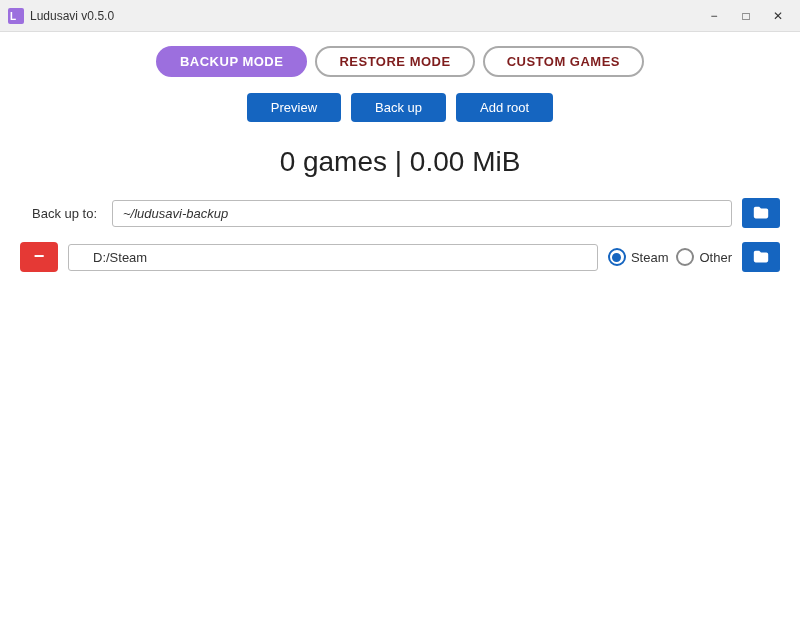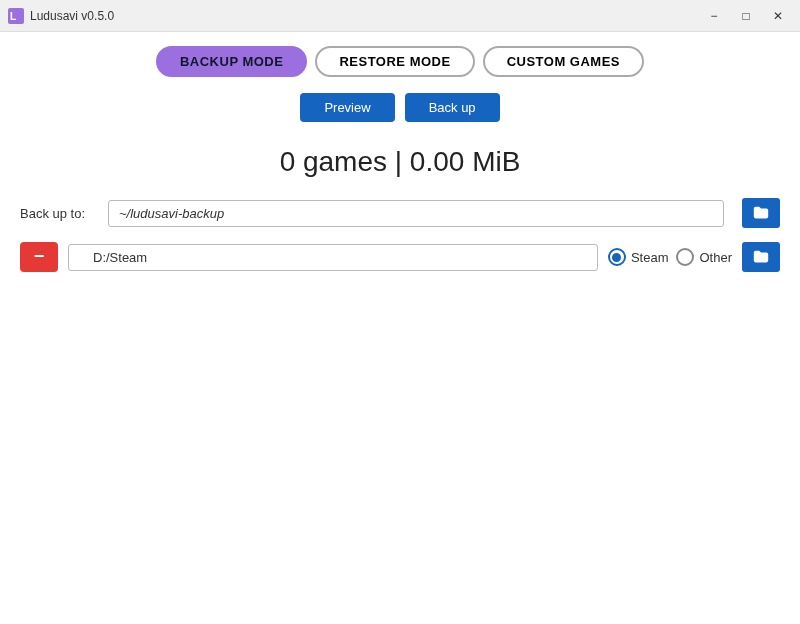--- a/index.html
+++ b/index.html
@@ -70,26 +70,26 @@
       padding: 6px 22px;
       border-radius: 20px;
       border: 2px solid #9c6fde;
       font-size: 13px;
       font-weight: bold;
       cursor: pointer;
       letter-spacing: 0.5px;
     }
     .mode-btn.active {
       background: #9c6fde;
-      color: #0f172a;
+      color: #ffffff;
       border-color: #9c6fde;
     }
     .mode-btn.inactive {
       background: white;
-      color: #000000;
+      color: #7f1d1d;
       border-color: #aaa;
     }
 
     .action-bar {
       display: flex;
       justify-content: center;
       gap: 10px;
       padding: 6px 0 12px 0;
       align-items: flex-end;
     }
@@ -108,22 +108,22 @@
       text-align: center;
       font-size: 28px;
       font-weight: 400;
       color: #222;
       padding: 12px 0 20px 0;
     }
 
     .backup-row {
       display: flex;
       align-items: center;
-      padding: 0 20px 14px 20px;
-      gap: 18px;
+      padding: 0 20px 14px 32px;
+      gap: 10px;
     }
     .backup-label {
       font-size: 13px;
       color: #333;
       white-space: nowrap;
       min-width: 70px;
     }
     .backup-input {
       flex: 1;
       padding: 5px 10px;
@@ -244,20 +244,21 @@
 
   <div class="mode-bar">
     <button class="mode-btn active">BACKUP MODE</button>
     <button class="mode-btn inactive">RESTORE MODE</button>
     <button class="mode-btn inactive">CUSTOM GAMES</button>
   </div>
 
   <div class="action-bar">
     <button class="action-btn">Preview</button>
     <button class="action-btn">Back up</button>
+    <button class="action-btn">Add root</button>
   </div>
 
   <div class="games-count">0 games | 0.00 MiB</div>
 
   <div class="backup-row">
     <span class="backup-label">Back up to:</span>
     <input class="backup-input" type="text" value="~/ludusavi-backup" style="">
     <button class="browse-btn">
       <svg class="folder-icon-svg" viewBox="0 0 20 20" fill="white">
         <path d="M2 5a2 2 0 012-2h4l2 2h6a2 2 0 012 2v7a2 2 0 01-2 2H4a2 2 0 01-2-2V5z"></path>

